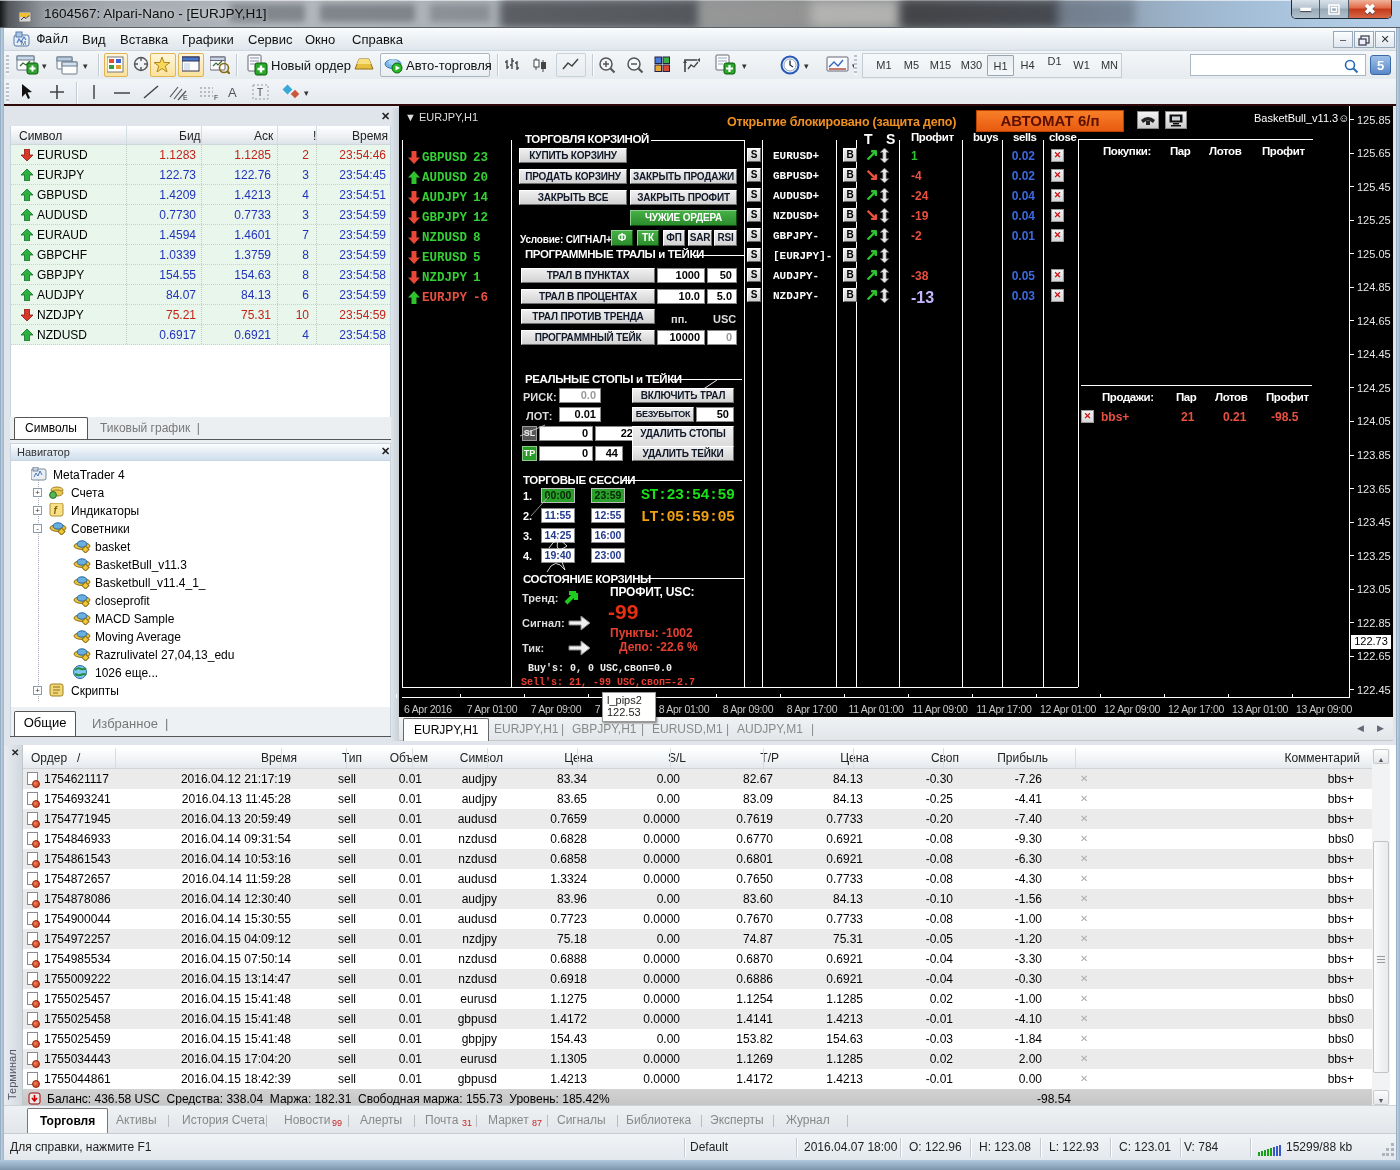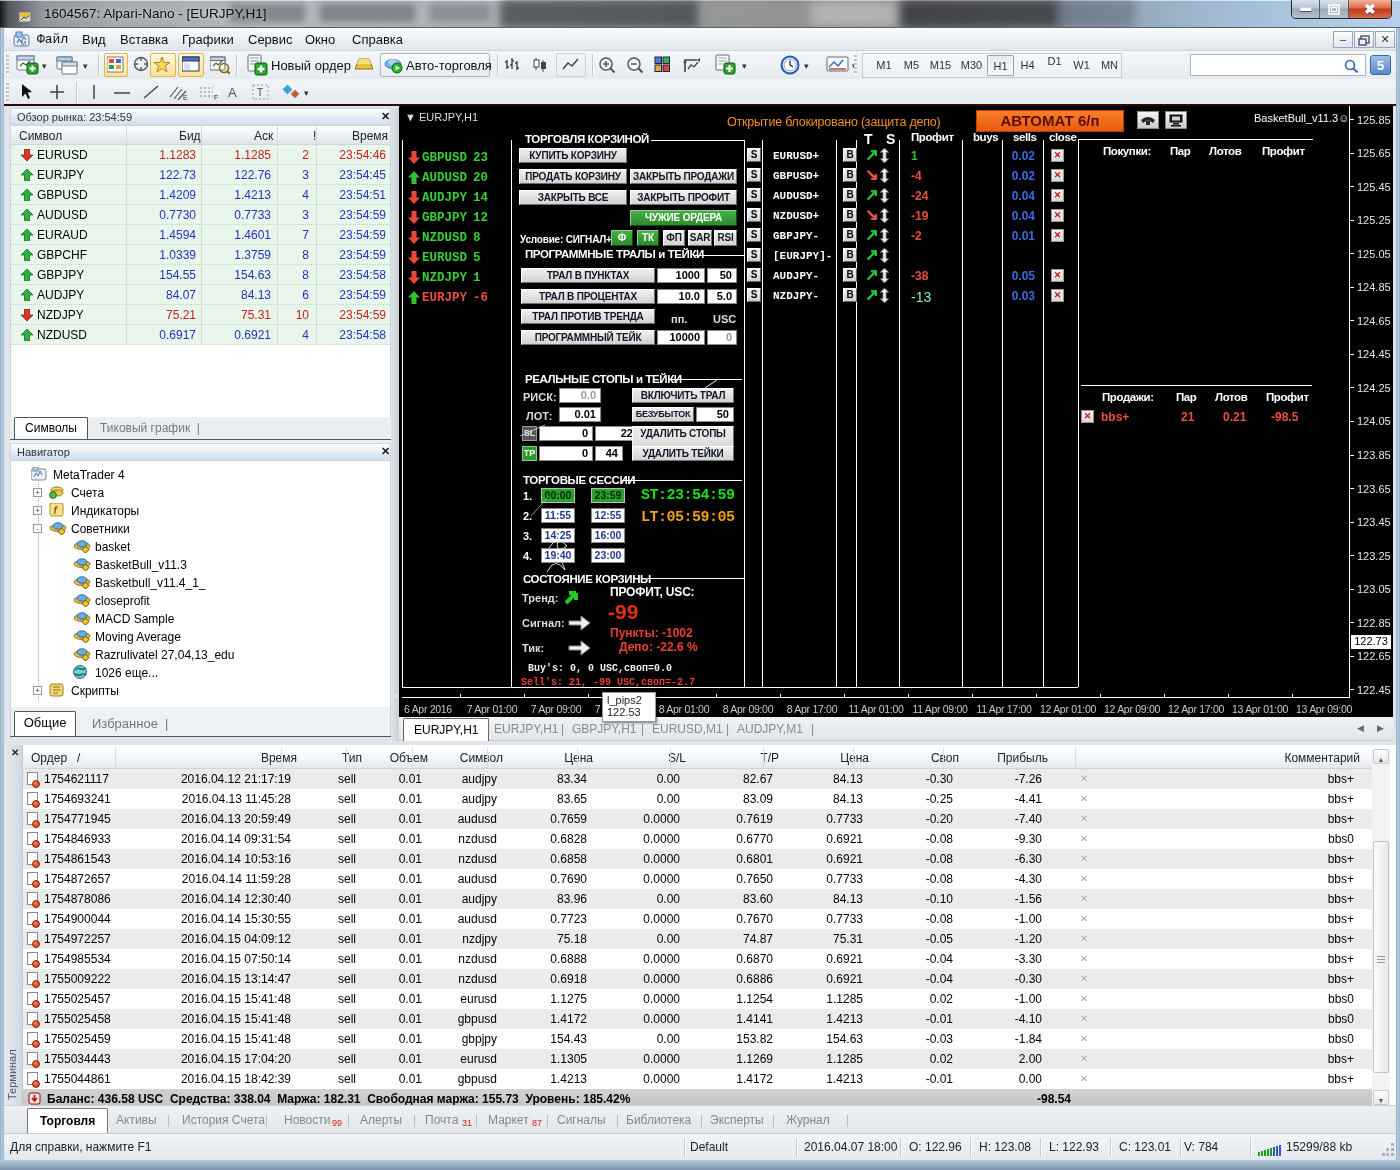--- a/index.html
+++ b/index.html
@@ -67,21 +67,21 @@
 .ctab-active{position:absolute;top:1px;height:23px;background:#fff;border:1px solid #666;border-bottom:none;font-size:12px;color:#000;padding:4px 10px 0 10px;border-radius:2px 2px 0 0;}
 
 #terminal{position:absolute;left:4px;top:745px;width:1392px;height:360px;background:#fff;}
 #termbar{position:absolute;left:4px;top:745px;width:19px;height:360px;background:linear-gradient(90deg,#e8ecf0,#d0d8de);border-right:1px solid #c0c8ce;}
 .termv{position:absolute;left:6px;top:1100px;font-size:11px;color:#556;transform:rotate(-90deg);transform-origin:0 0;white-space:nowrap;}
 .thead{position:absolute;left:23px;top:748px;width:1349px;height:21px;background:linear-gradient(#ffffff,#eef1f4 70%,#e4e8ec);border-bottom:1px solid #d0d5da;}
 .thead span{position:absolute;top:3px;font-size:12px;color:#222;}
 .trow{position:absolute;left:23px;width:1349px;height:20px;font-size:12px;}
 .trow span{position:absolute;top:3px;}
 .trow .cell-r{text-align:right;}
-.balrow{position:absolute;left:23px;width:1349px;height:20px;background:linear-gradient(#d2d2d2,#c2c2c2);font-size:12px;font-weight:bold;}
+.balrow{position:absolute;left:23px;width:1349px;height:20px;background:linear-gradient(#d2d2d2,#c2c2c2);font-size:12px;font-weight:normal;}
 .docico{position:absolute;top:3px;width:11px;height:13px;background:#fff;border:1px solid #889;}
 .docico:after{content:"";position:absolute;left:4px;top:7px;width:6px;height:6px;border-radius:50%;background:radial-gradient(circle at 35% 35%,#f08060,#c03010);border:1px solid #902000;}
 
 #termtabs{position:absolute;left:4px;top:1105px;width:1392px;height:28px;background:linear-gradient(#eef1f3,#e2e6ea);border-top:1px solid #cdd2d6;}
 .btab{position:absolute;top:7px;font-size:12px;color:#888;}
 .btab-active{position:absolute;top:2px;height:26px;background:#fff;border:1px solid #777;border-bottom:none;font-size:12px;color:#000;font-weight:bold;padding:5px 12px 0 12px;border-radius:2px 2px 0 0;}
 .btabsep{position:absolute;top:9px;width:1px;height:12px;background:#b8bcc0;}
 .rnum{color:#cc2222;font-size:9px;}
 
 #statusbar{position:absolute;left:4px;top:1133px;width:1392px;height:27px;background:linear-gradient(#f2f5f7,#e3e8ec);border-top:1px solid #c8cdd2;font-size:12px;color:#222;}
@@ -318,21 +318,20 @@
         <rect x="1" y="2" width="15" height="14" fill="none" stroke="#999" stroke-dasharray="2 2"></rect>
         <text x="5" y="13" font-size="10" fill="#444">T</text>
       </svg>
 <svg class="abs" style="left:278px;top:5px" width="22" height="17">
         <rect x="2" y="2" width="7" height="7" transform="rotate(45 5.5 5.5)" fill="#38a8d8"></rect>
         <rect x="10" y="7" width="6" height="6" transform="rotate(45 13 10)" fill="#c85838"></rect>
       </svg>
 <span class="abs" style="left:300px;top:9px;font-size:9px;color:#333">▾</span>
 </div>
 <div class="abs" style="left:4px;top:104px;width:1392px;height:2px;background:#30090a;"></div>
-<div class="panel-title abs" style="left:10px;top:108px;width:381px;">Обзор рынка: 23:54:59</div>
 <span class="pclose" style="left:381px;top:110px;">✕</span>
 <div id="mw-table">
 <div class="mwhead">
         <span style="left:8px;">Символ</span>
         <span style="left:168px;">Бид</span>
         <span style="left:243px;">Аск</span>
         <span style="left:302px;">!</span>
         <span style="left:341px;">Время</span>
         <div class="colline" style="left:115px;"></div>
         <div class="colline" style="left:190px;"></div>
@@ -569,21 +568,21 @@
         </svg></div>
 <span class="tnode" style="left:60px;top:223px;">Скрипты</span>
 </div>
 <div class="abs" style="left:10px;top:707px;width:381px;height:30px;background:#eef1f4;border-left:1px solid #c8d4e0;border-right:1px solid #c8d4e0;"></div>
 <div class="ptab-active" style="left:14px;top:711px;width:62px;height:26px;font-size:13px;">Общие</div>
 <div class="abs" style="left:10px;top:736px;width:381px;height:1px;background:#555;"></div>
 <div class="ptab" style="left:92px;top:716px;font-size:13px;">Избранное&nbsp;&nbsp;|</div>
 <div class="abs" style="left:391px;top:108px;width:8px;height:633px;background:linear-gradient(90deg,#dfe5ea,#c8d0d6);"></div>
 <div id="chart">
 <span class="abs" style="left:6px;top:5px;font-size:11px;color:#ddd;">▼ EURJPY,H1</span>
-<span class="abs" style="left:328px;top:9px;font-size:12.5px;font-weight:normal;color:#f09020;letter-spacing:-0.2px;">Открытие блокировано (защита депо)</span>
+<span class="abs" style="left:328px;top:9px;font-size:12.5px;font-weight:bold;color:#f09020;letter-spacing:-0.2px;">Открытие блокировано (защита депо)</span>
 <div class="abs" style="left:577px;top:4px;width:148px;height:22px;background:linear-gradient(#f87f28,#e85a10);border:1px solid #b84000;color:#5a1000;font-weight:bold;font-size:15px;text-align:center;line-height:20px;">АВТОМАТ 6/п</div>
 <div class="abs" style="left:738px;top:5px;width:22px;height:18px;background:linear-gradient(#f4f4f4,#cccccc);border:1px solid #888;"><svg width="16" height="12" style="margin:2px 0 0 2px">
           <path d="M1 6 Q8 0 15 6 L13 9 L10 7 Q8 6 6 7 L3 9 Z" fill="#222"></path>
           <rect x="6" y="7" width="4" height="4" fill="#222"></rect>
         </svg></div>
 <div class="abs" style="left:766px;top:5px;width:22px;height:18px;background:linear-gradient(#f4f4f4,#cccccc);border:1px solid #888;"><svg width="16" height="13" style="margin:2px 0 0 3px">
           <rect x="1" y="1" width="12" height="7" fill="#111" stroke="#111"></rect>
           <rect x="3" y="2.5" width="8" height="4" fill="#cfd4d8"></rect>
           <rect x="4" y="9" width="6" height="1.5" fill="#111"></rect>
           <rect x="2" y="11" width="10" height="1.5" fill="#111"></rect>
@@ -802,21 +801,21 @@
 <span class="abs" style="left:512px;top:163px;font-size:12px;font-weight:bold;color:#e85040;">-38</span>
 <span class="abs" style="left:604px;top:163px;width:32px;text-align:right;font-size:12px;font-weight:bold;color:#3a6ae0;">0.05</span>
 <div class="xbtn" style="left:652px;top:163px;">✕</div>
 <div class="sbbtn" style="left:348px;top:182px;">S</div>
 <span class="abs mono" style="left:374px;top:184px;font-size:11px;font-weight:bold;color:#fff;">NZDJPY-</span>
 <div class="sbbtn" style="left:444px;top:182px;">B</div>
 <span class="abs" style="left:466px;top:179px;font-size:16px;font-weight:bold;color:#2ec22e;text-shadow:0.5px 0 #2ec22e;">↗</span>
 <svg class="abs" style="left:481px;top:182px;" width="9" height="15">
         <path d="M4.5 0 L9 4.5 H6.2 V10.5 H9 L4.5 15 L0 10.5 H2.8 V4.5 H0 Z" fill="#e8e8e8" stroke="#555" stroke-width="0.7"></path>
       </svg>
-<span class="abs" style="left:512px;top:183px;font-size:14px;font-weight:normal;color:#86efac;">-13</span>
+<span class="abs" style="left:512px;top:183px;font-size:16px;font-weight:bold;color:#c4b5fd;">-13</span>
 <span class="abs" style="left:604px;top:183px;width:32px;text-align:right;font-size:12px;font-weight:bold;color:#3a6ae0;">0.03</span>
 <div class="xbtn" style="left:652px;top:183px;">✕</div>
 <span class="ea-head" style="left:704px;top:39px;">Покупки:</span>
 <span class="ea-head" style="left:771px;top:39px;">Пар</span>
 <span class="ea-head" style="left:810px;top:39px;">Лотов</span>
 <span class="ea-head" style="left:863px;top:39px;">Профит</span>
 <div class="wline" style="left:682px;top:279px;width:231px;height:1px;"></div>
 <span class="ea-head" style="left:703px;top:285px;">Продажи:</span>
 <span class="ea-head" style="left:777px;top:285px;">Пар</span>
 <span class="ea-head" style="left:816px;top:285px;">Лотов</span>
@@ -1020,21 +1019,21 @@
       <span class="cell-r" style="left:1241px;width:90px;color:#000;">bbs+</span>
       <span style="left:1057px;color:#aaa;font-size:10px;top:4px;">✕</span>
     </div>
 <div class="trow" style="top:869px;background:#ffffff;">
       <div class="docico" style="left:4px;"></div>
       <span style="left:21px;color:#000;">1754872657</span>
       <span class="cell-r" style="left:148px;width:120px;color:#000;">2016.04.14 11:59:28</span>
       <span class="cell-r" style="left:243px;width:90px;color:#000;">sell</span>
       <span class="cell-r" style="left:309px;width:90px;color:#000;">0.01</span>
       <span class="cell-r" style="left:384px;width:90px;color:#000;">audusd</span>
-      <span class="cell-r" style="left:474px;width:90px;color:#000;">0.7690</span>
+      <span class="cell-r" style="left:474px;width:90px;color:#000;">1.3324</span>
       <span class="cell-r" style="left:567px;width:90px;color:#000;">0.0000</span>
       <span class="cell-r" style="left:660px;width:90px;color:#000;">0.7650</span>
       <span class="cell-r" style="left:750px;width:90px;color:#000;">0.7733</span>
       <span class="cell-r" style="left:840px;width:90px;color:#000;">-0.08</span>
       <span class="cell-r" style="left:929px;width:90px;color:#000;">-4.30</span>
       <span class="cell-r" style="left:1241px;width:90px;color:#000;">bbs+</span>
       <span style="left:1057px;color:#aaa;font-size:10px;top:4px;">✕</span>
     </div>
 <div class="trow" style="top:889px;background:#ebebeb;">
       <div class="docico" style="left:4px;"></div>

